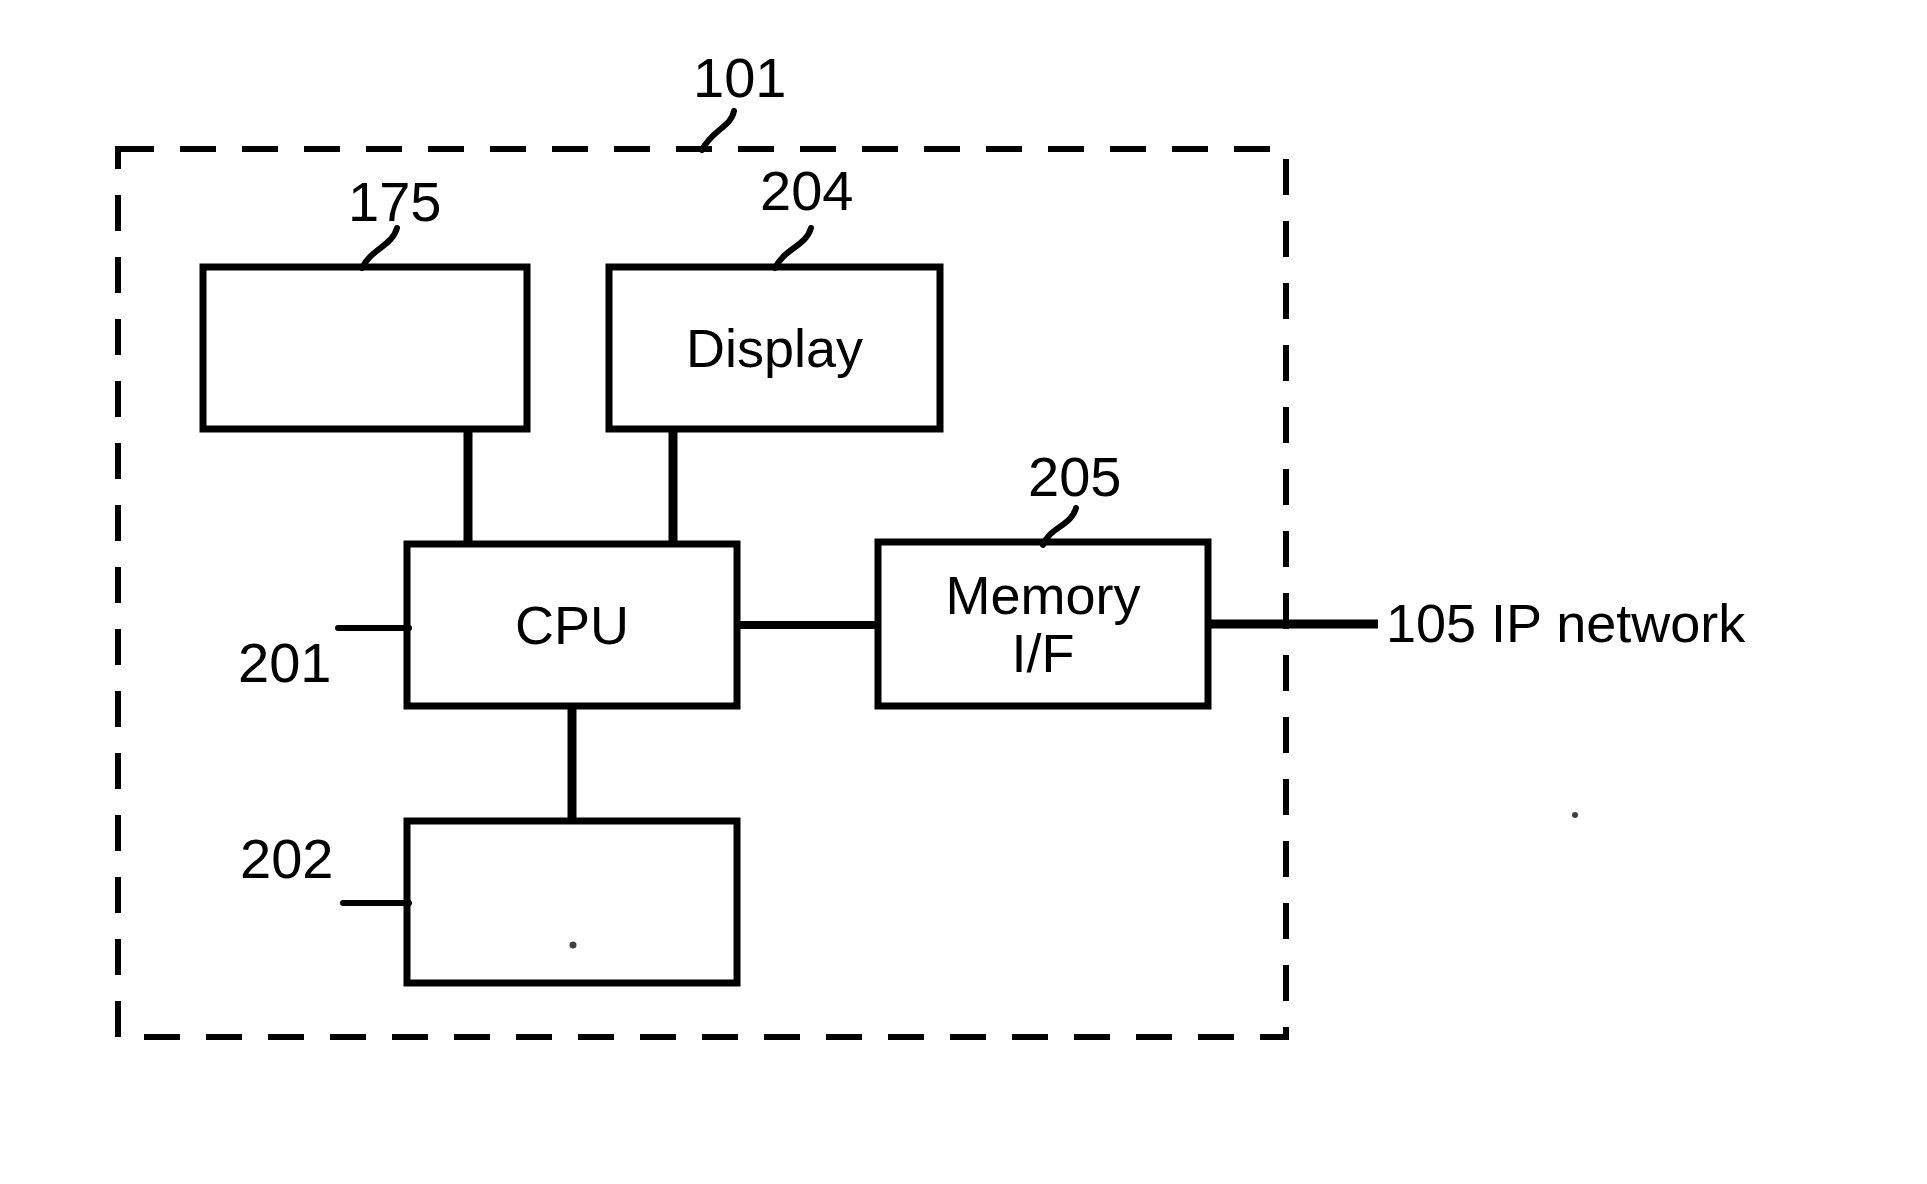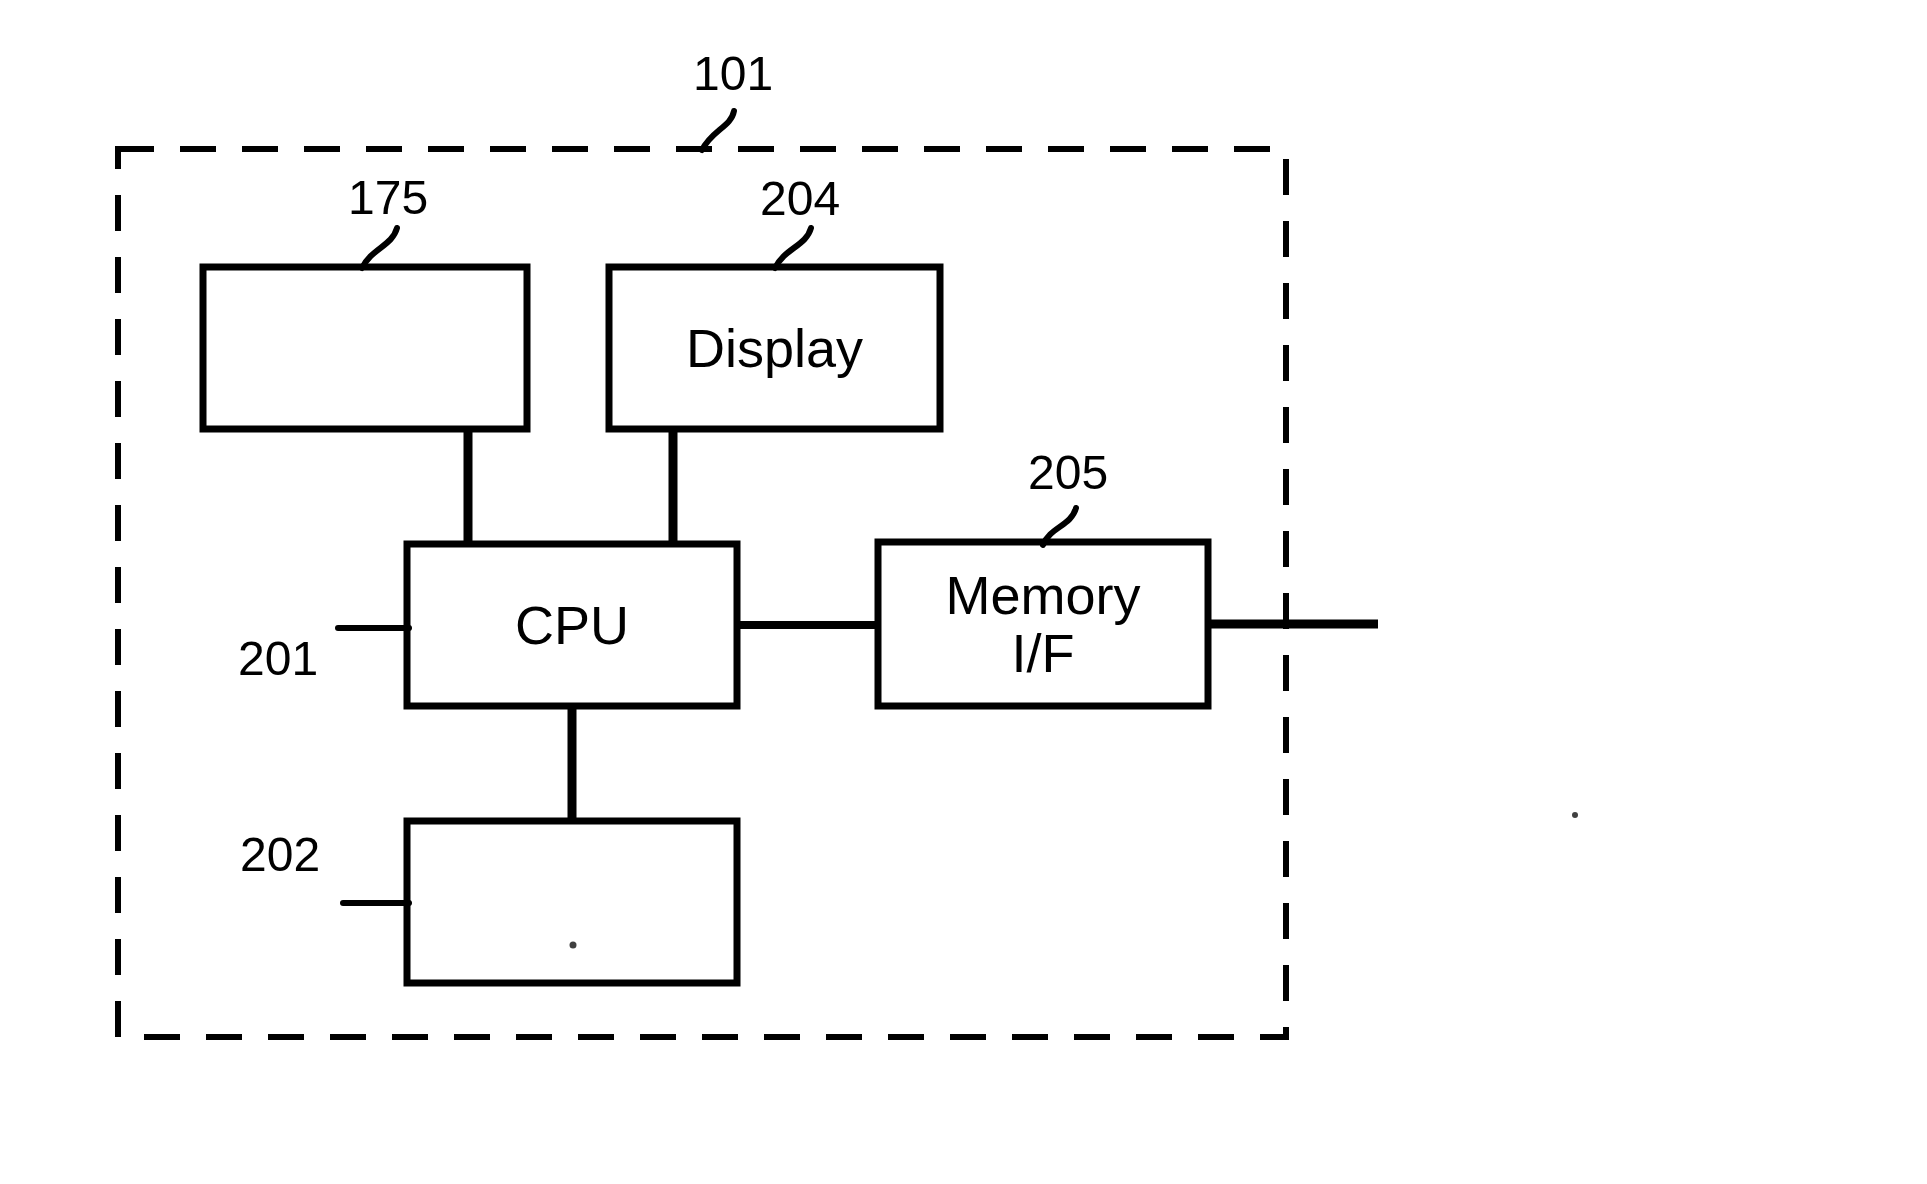--- a/index.html
+++ b/index.html
@@ -33,21 +33,21 @@
     font-size: 54px;
     line-height: 1.08;
     letter-spacing: 0px;
     text-align: center;
     white-space: pre-line;
     color: #000;
     pointer-events: none;
   }
   .ref-num {
     position: absolute;
-    font-size: 48px;
+    font-size: 56px;
     line-height: 1;
     color: #000;
     white-space: nowrap;
   }
   .net-label {
     position: absolute;
     font-size: 54px;
     line-height: 1;
     color: #000;
     white-space: nowrap;
@@ -99,22 +99,23 @@
   <div class="blk-label" style="left:609px; top:267px; width:331px; height:162px;">Display</div>
 
   <div class="blk-label" style="left:407px; top:544px; width:330px; height:162px;">CPU</div>
 
 
   <div class="blk-label" style="left:878px; top:542px; width:330px; height:164px;">Memory
 I/F</div>
 
   <div class="ref-num" style="left:348px; top:174px;">175</div>
 
-  <div class="ref-num" style="left:760px; top:175px;">204</div>
+  <div class="ref-num" style="left:760px; top:163px;">204</div>
 
   <div class="ref-num" style="left:238px; top:635px;">201</div>
 
   <div class="ref-num" style="left:240px; top:831px;">202</div>
 
   <div class="ref-num" style="left:1028px; top:449px;">205</div>
 
+  <div class="net-label" style="left:1386px; top:596px;">105 IP network</div>
 
 </div>
 
 </body></html>

